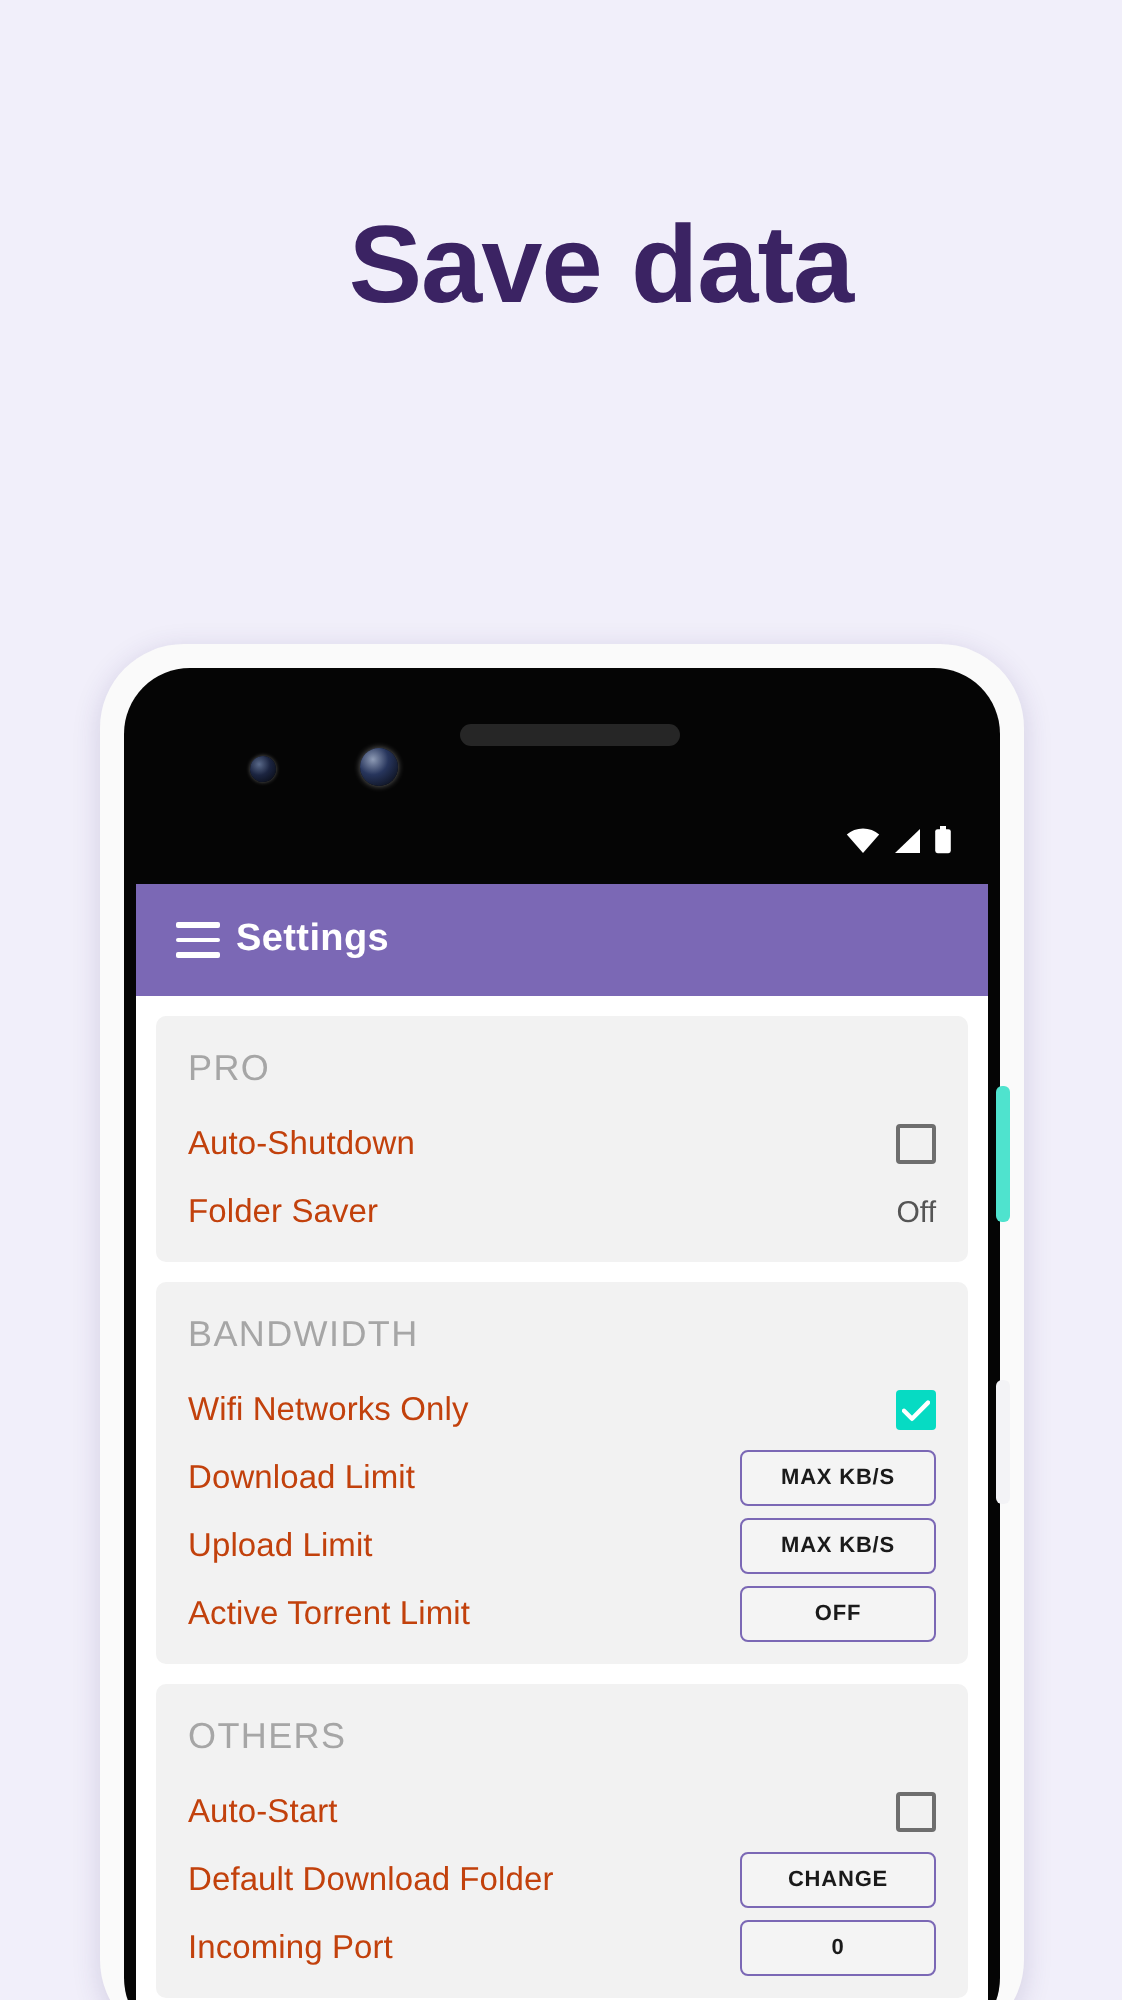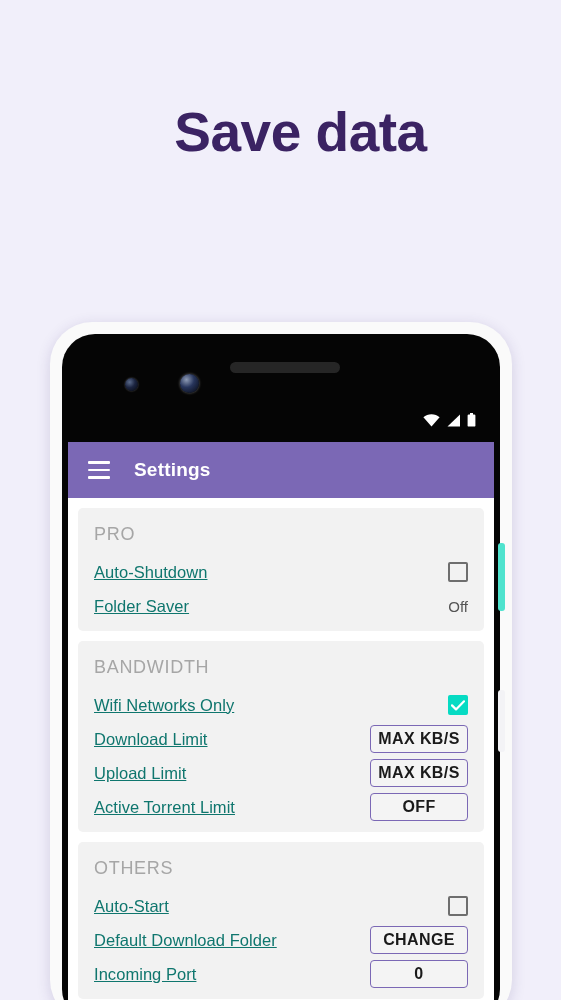--- a/index.html
+++ b/index.html
@@ -94,21 +94,21 @@
     background:#FFFFFF;
     overflow:hidden;
   }
 
   
   .appbar {
     height:56px;
     background:#7B68B5;
     display:flex; align-items:center;
     padding-left:20px;
-    gap:24px;
+    gap:8px;
   }
   .hamburger { width:22px; display:flex; flex-direction:column; gap:5px; cursor:pointer; }
   .hamburger i { display:block; height:2.6px; background:#fff; border-radius:1px; }
   .appbar-title {
     color:#FFFFFF;
     font-size:19px;
     font-weight:bold;
     letter-spacing:0.2px;
   }
 
@@ -128,23 +128,22 @@
   }
   .row {
     display:flex;
     align-items:center;
     justify-content:space-between;
     min-height:34px;
     padding:1px 0;
   }
   .row-label {
     font-size:16.5px;
-    color:#0f766e;
+    color:#c2410c;
     letter-spacing:0.05px;
-    text-decoration:underline;
   }
   .row-value {
     font-size:15px;
     color:#555555;
   }
 
   
   .checkbox {
     width:20px; height:20px;
     border:2px solid #6E6E6E;
@@ -160,21 +159,21 @@
   .checkbox.checked svg { display:block; }
 
   
   .pill {
     min-width:98px;
     height:28px;
     border:1.6px solid #7B68B5;
     border-radius:4px;
     background:#F4F4F4;
     color:#1A1A1A;
-    font-size:16px;
+    font-size:11px;
     font-weight:bold;
     letter-spacing:0.4px;
     display:flex; align-items:center; justify-content:center;
     cursor:pointer;
     font-family:"Liberation Sans", sans-serif;
   }
 </style>
 </head>
 <body>
 

